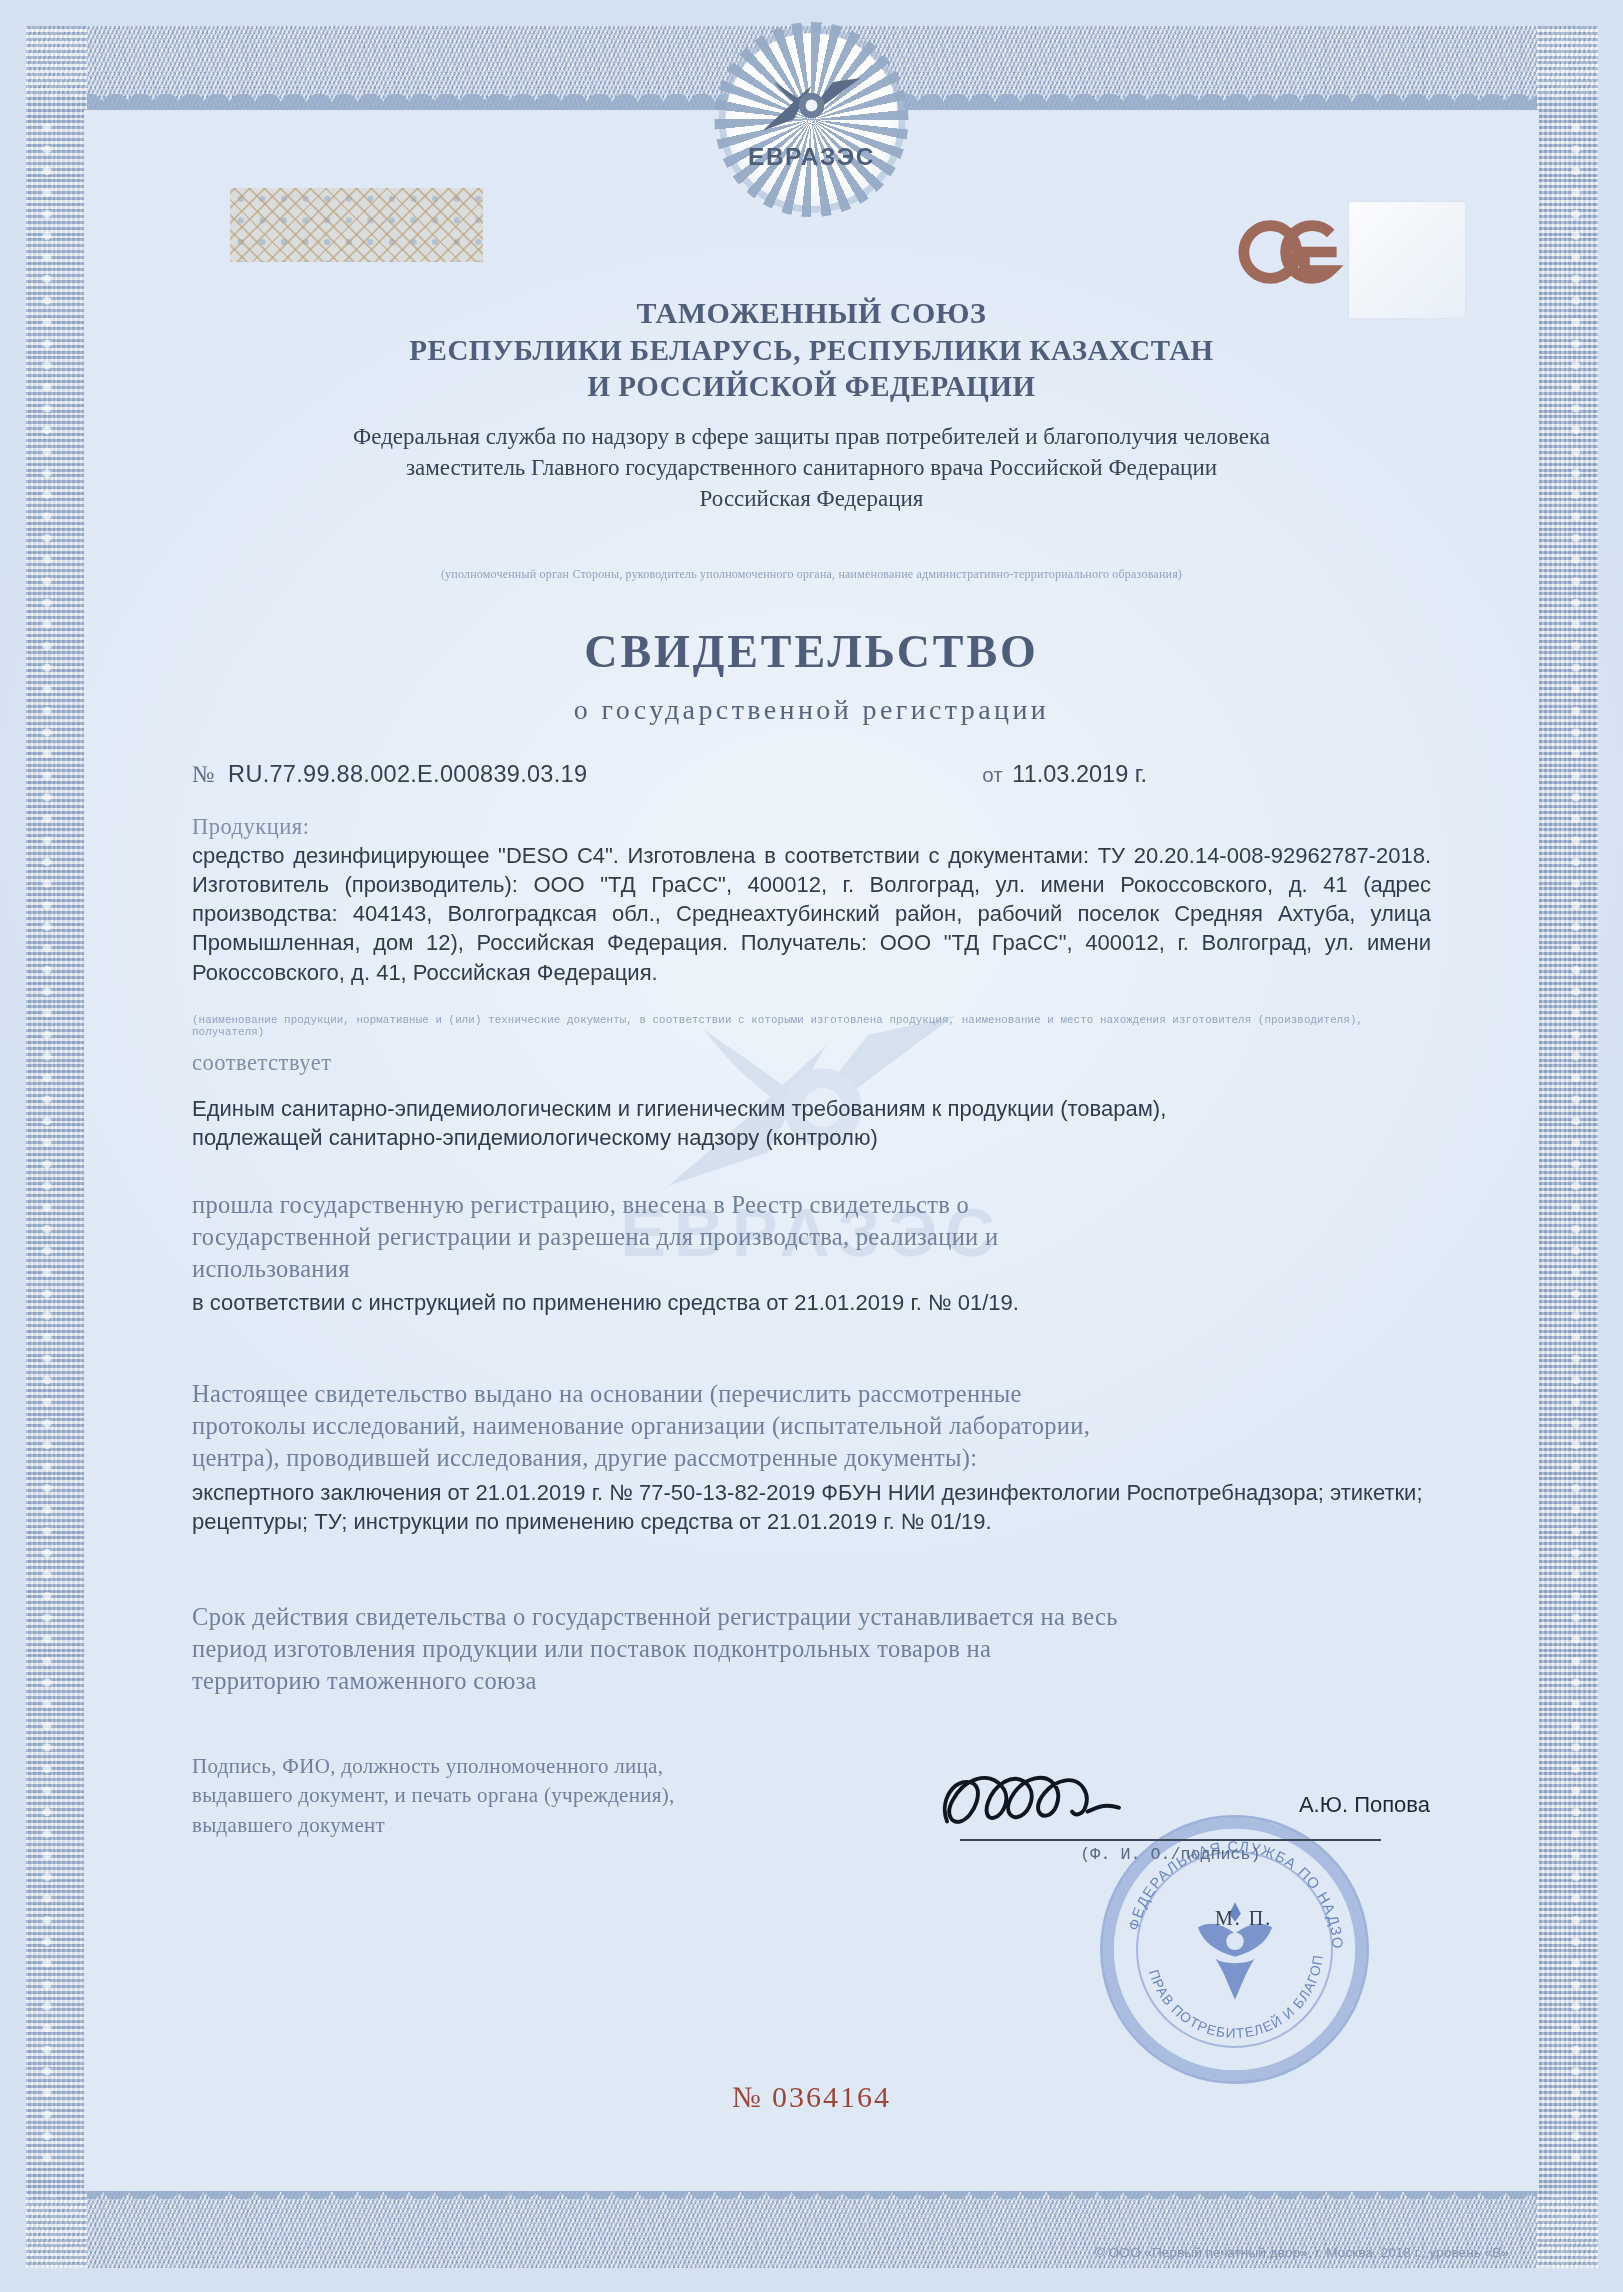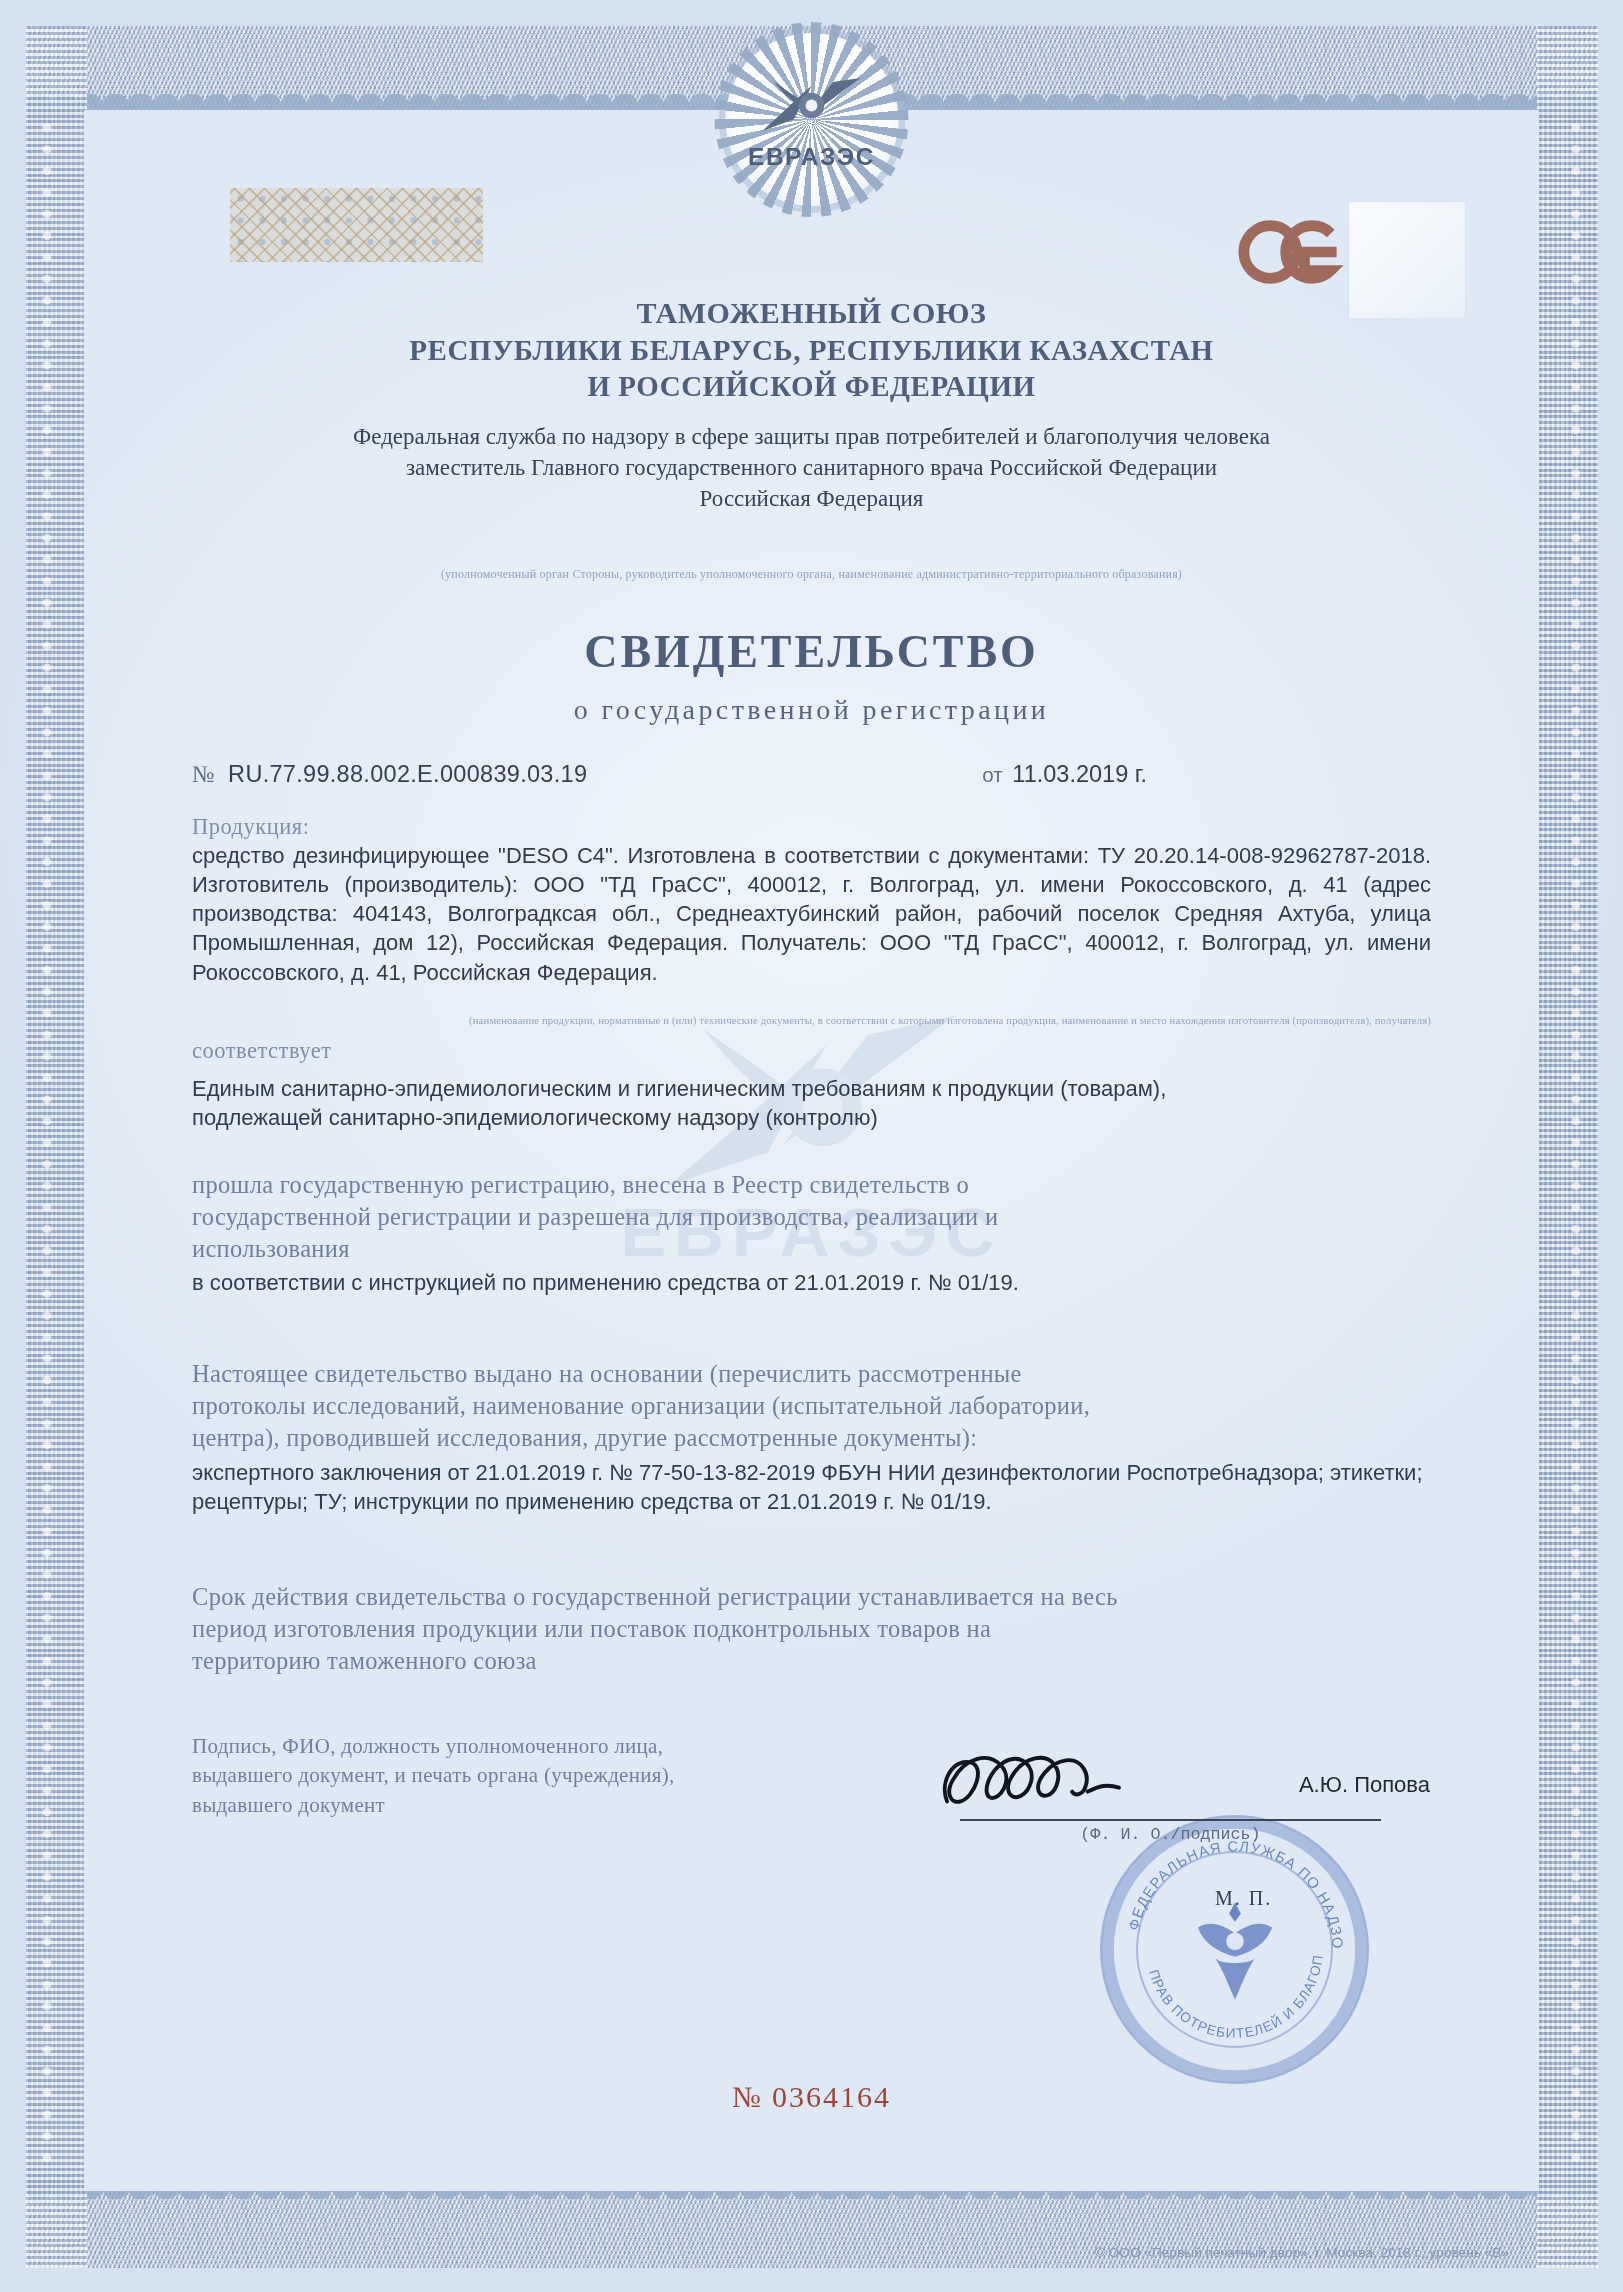--- a/index.html
+++ b/index.html
@@ -281,29 +281,29 @@
     font-size: 22px;
     line-height: 1.33;
     text-align: justify;
   }
 
   .sect-product { margin-top: 25.5px; }
   .sect-product .label-serif { display: block; margin-bottom: 1px; }
 
   .midrule-note {
     margin-top: 27.4px;
-    text-align: right;
+    text-align: left;
     color: #92a4bf;
-    font-family: Liberation Serif, serif;
+    font-family: Liberation Mono, monospace;
     font-size: 10.8px;
     letter-spacing: 0.1px;
   }
 
   .sect-conform { margin-top: 11.8px; }
-  .sect-conform .label-serif { display: block; margin-bottom: 10px; }
+  .sect-conform .label-serif { display: block; margin-bottom: 18px; }
   .sect-conform .body-text { text-align: left; }
 
   .serif-block {
     font-family: "Liberation Serif", serif;
     color: #6e809c;
     font-size: 24.5px;
     line-height: 1.30;
     text-align: justify;
     letter-spacing: 0.3px;
   }

